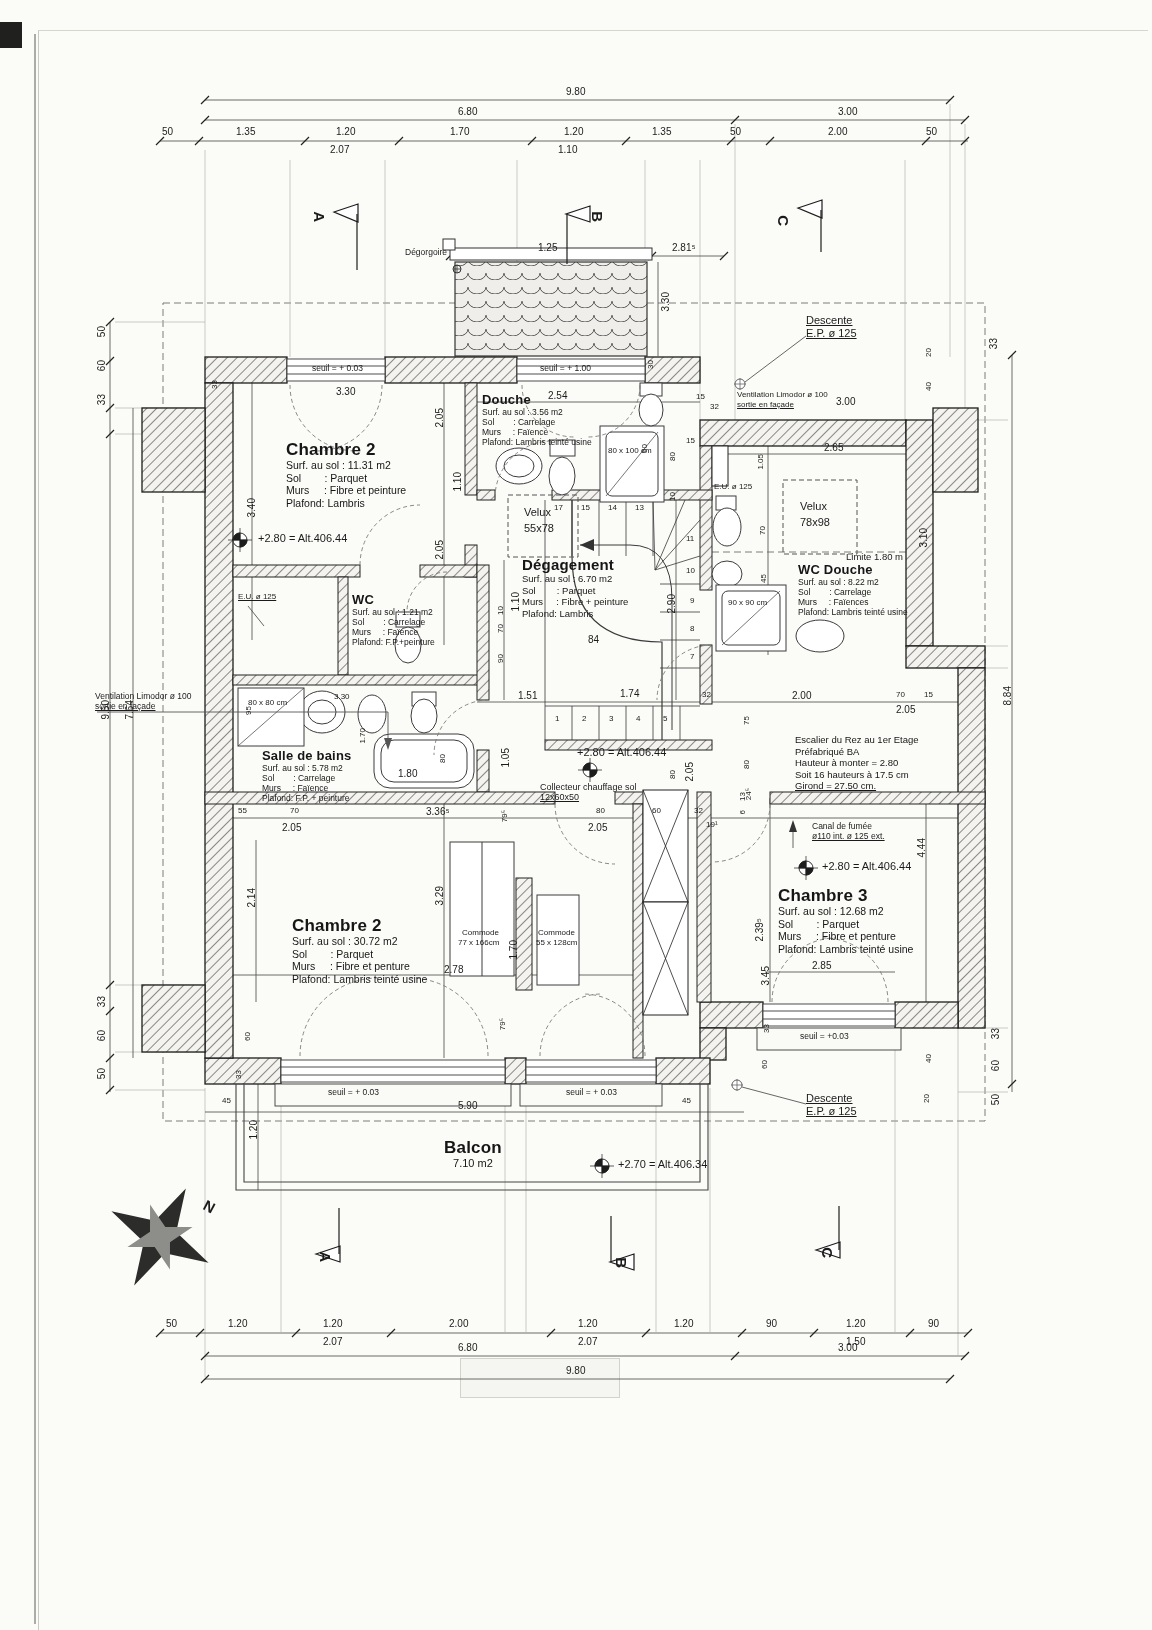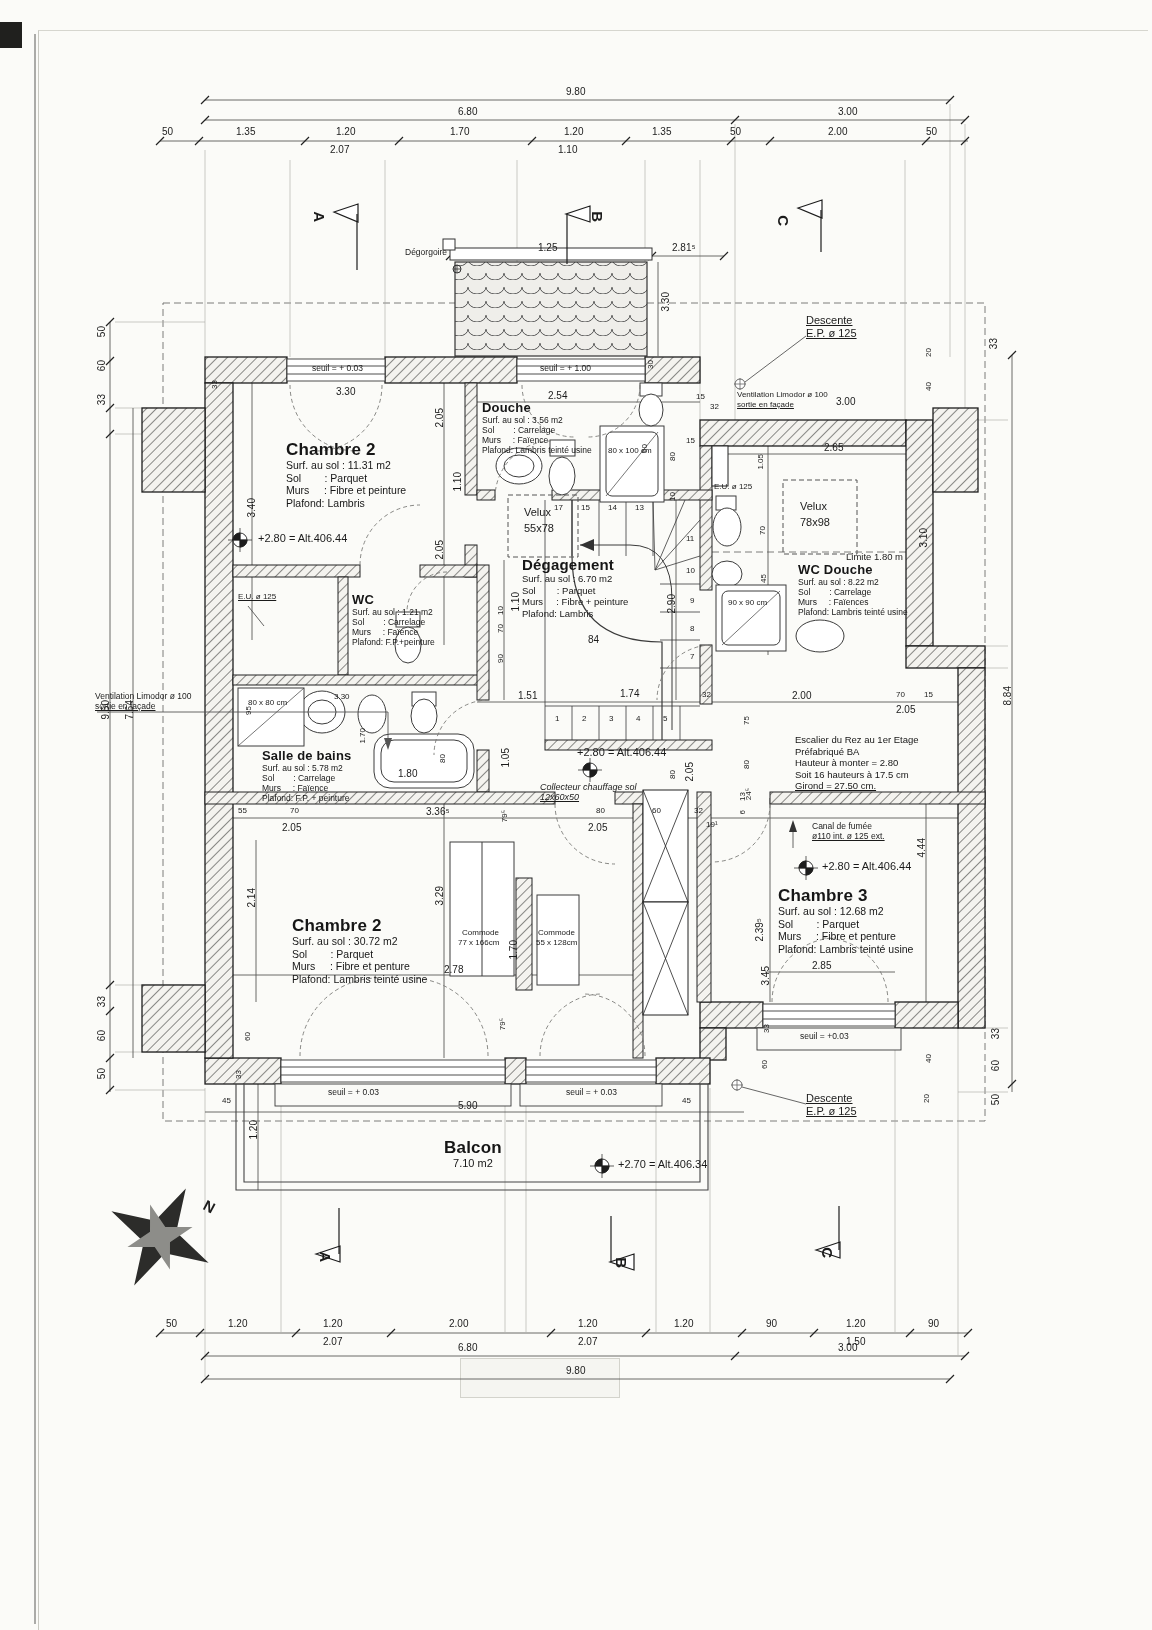--- a/index.html
+++ b/index.html
@@ -1,20 +1,20 @@
 <!DOCTYPE html>
 <html><head>
 <meta charset="utf-8">
 <style>
   html,body{margin:0;padding:0;background:#e9e9e5;}
   #plan{position:relative;width:1152px;height:1630px;background:#fbfbf8;overflow:hidden;
         font-family:"Liberation Sans",sans-serif;}
   .lbl{position:absolute;font:10px/1.15 "Liberation Sans",sans-serif;color:#1b1b1b;white-space:pre;}
   .v{writing-mode:vertical-rl;transform:rotate(180deg);}
-  .s8{font-size:8px;} .s85{font-size:8.5px;} .s9{font-size:9px;font-style:italic;} .s95{font-size:9.5px;}
+  .s8{font-size:8px;} .s85{font-size:8.5px;} .s9{font-size:9px;} .s95{font-size:9.5px;}
   .s11{font-size:11px;} .b{font-weight:bold;}
   .ul{text-decoration:underline;}
   .room{position:absolute;color:#161616;}
   .rtitle{font-weight:bold;font-size:17px;line-height:19px;letter-spacing:.2px;}
   .rtitle.m{font-size:13px;line-height:15px;}
   .rtitle.g{font-size:15px;line-height:17px;}
   .rline{font-size:10.5px;line-height:12.5px;white-space:pre;}
   .small .rline{font-size:8.5px;line-height:10px;}
   .med .rline{font-size:9.5px;line-height:11.5px;}
   .rot90{transform:rotate(90deg);font-weight:bold;font-size:15px;}
@@ -369,21 +369,21 @@
 
   <div class="room" style="left:286px;top:440px">
     <div class="rtitle">Chambre 2</div>
     <div class="rline">Surf. au sol : 11.31 m2</div>
     <div class="rline">Sol        : Parquet</div>
     <div class="rline">Murs     : Fibre et peinture</div>
     <div class="rline">Plafond: Lambris</div>
   </div>
   <span class="lbl s11" style="left:258px;top:532px">+2.80 = Alt.406.44</span>
 
-  <div class="room small" style="left:482px;top:400px">
+  <div class="room small" style="left:482px;top:392px">
     <div class="rtitle m">Douche</div>
     <div class="rline">Surf. au sol : 3.56 m2</div>
     <div class="rline">Sol        : Carrelage</div>
     <div class="rline">Murs     : Faïence</div>
     <div class="rline">Plafond: Lambris teinté usine</div>
   </div>
 
   <div class="room small" style="left:352px;top:592px">
     <div class="rtitle m">WC</div>
     <div class="rline">Surf. au sol : 1.21 m2</div>

